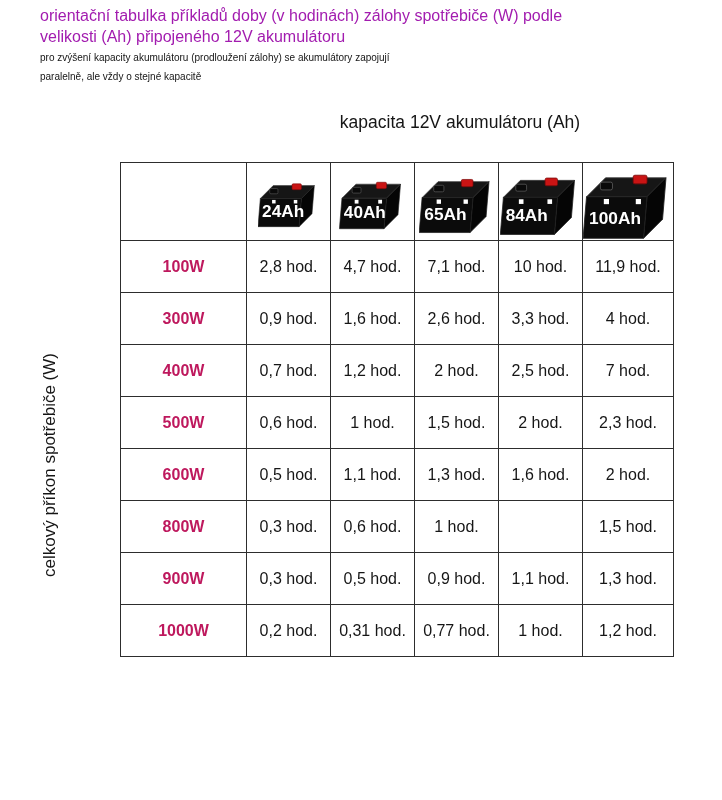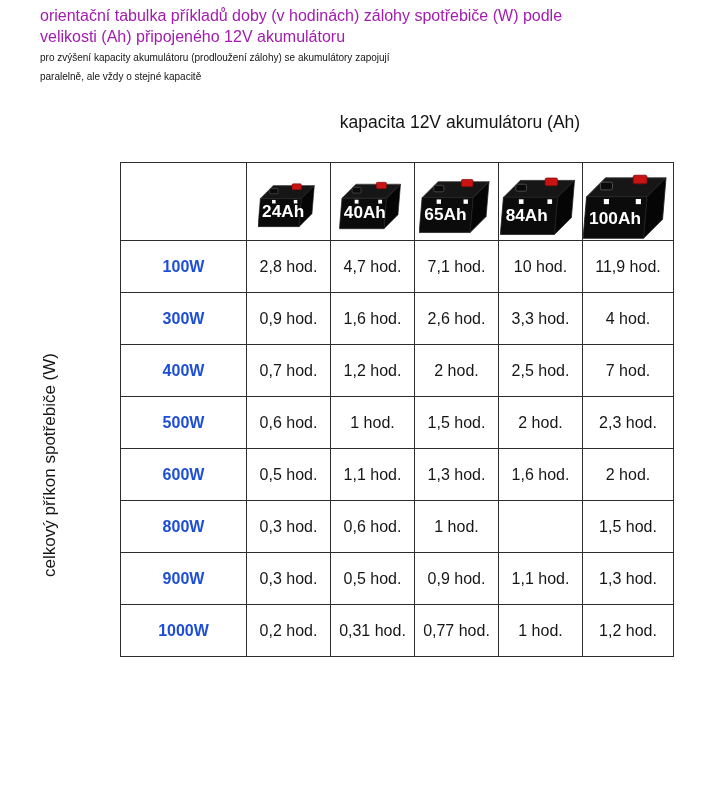--- a/index.html
+++ b/index.html
@@ -39,21 +39,21 @@
     margin-left:16px;
   }
   table.grid th, table.grid td{
     border:1.5px solid #2d2d2d;
     padding:0;margin:0;
     text-align:center;vertical-align:middle;
     overflow:visible;
   }
   table.grid thead tr{height:78px;}
   table.grid tbody tr{height:52px;}
-  table.grid tbody th{font-weight:bold;font-size:16px;color:#1d4ed8;}
+  table.grid tbody th{font-weight:bold;font-size:16px;color:#be185d;}
   table.grid tbody td{font-size:16px;color:#161616;font-weight:normal;}
   .battery-svg{display:block;margin:0 auto;}
 </style>
 </head>
 <body>
 
 <div class="page">
 
   <div class="title">
     <div>orientační tabulka příkladů doby (v hodinách) zálohy spotřebiče (W) podle</div>

